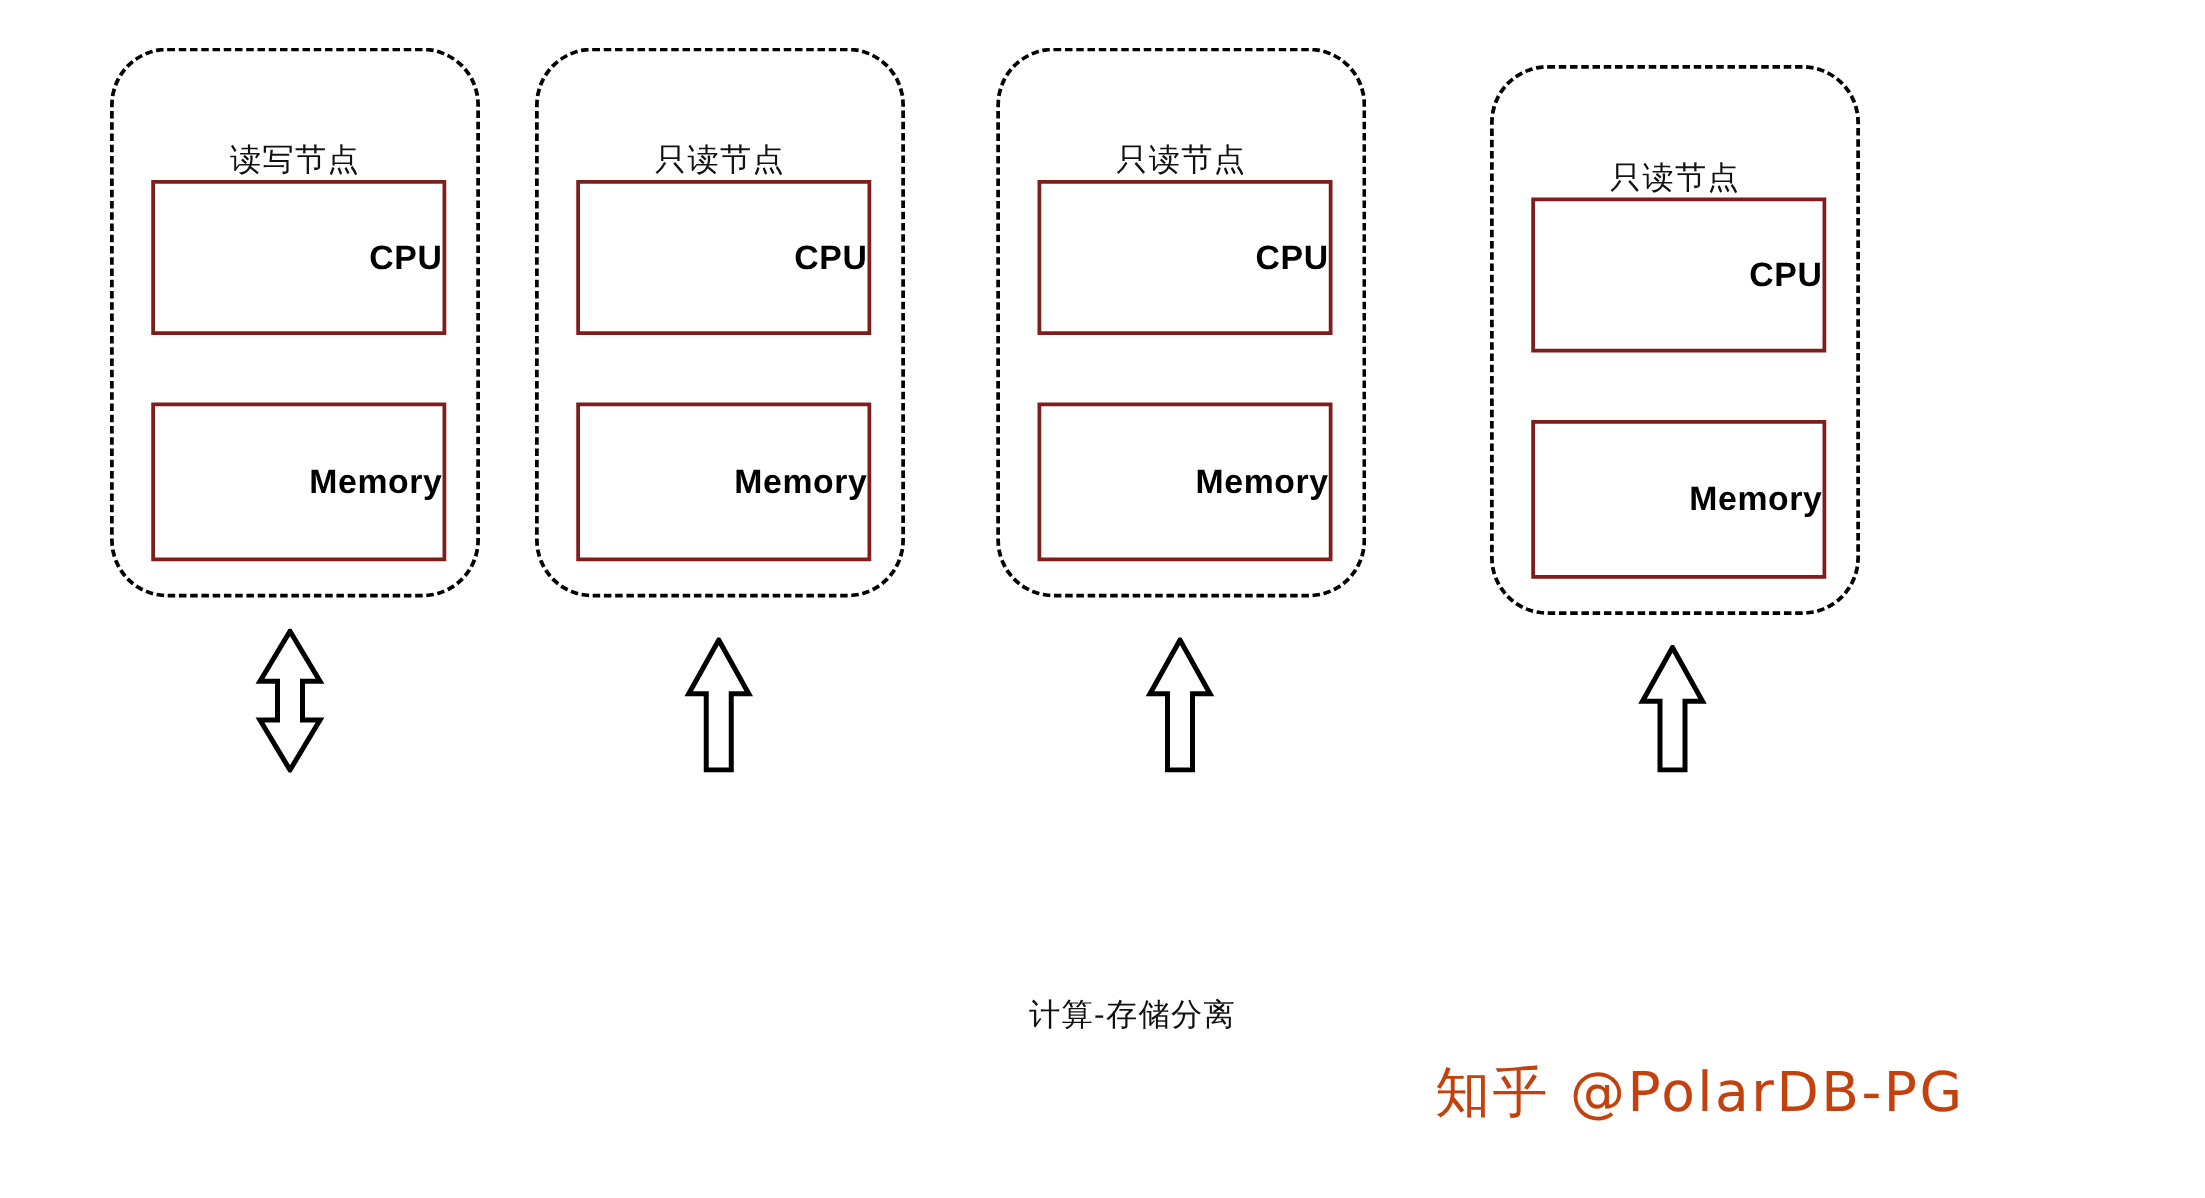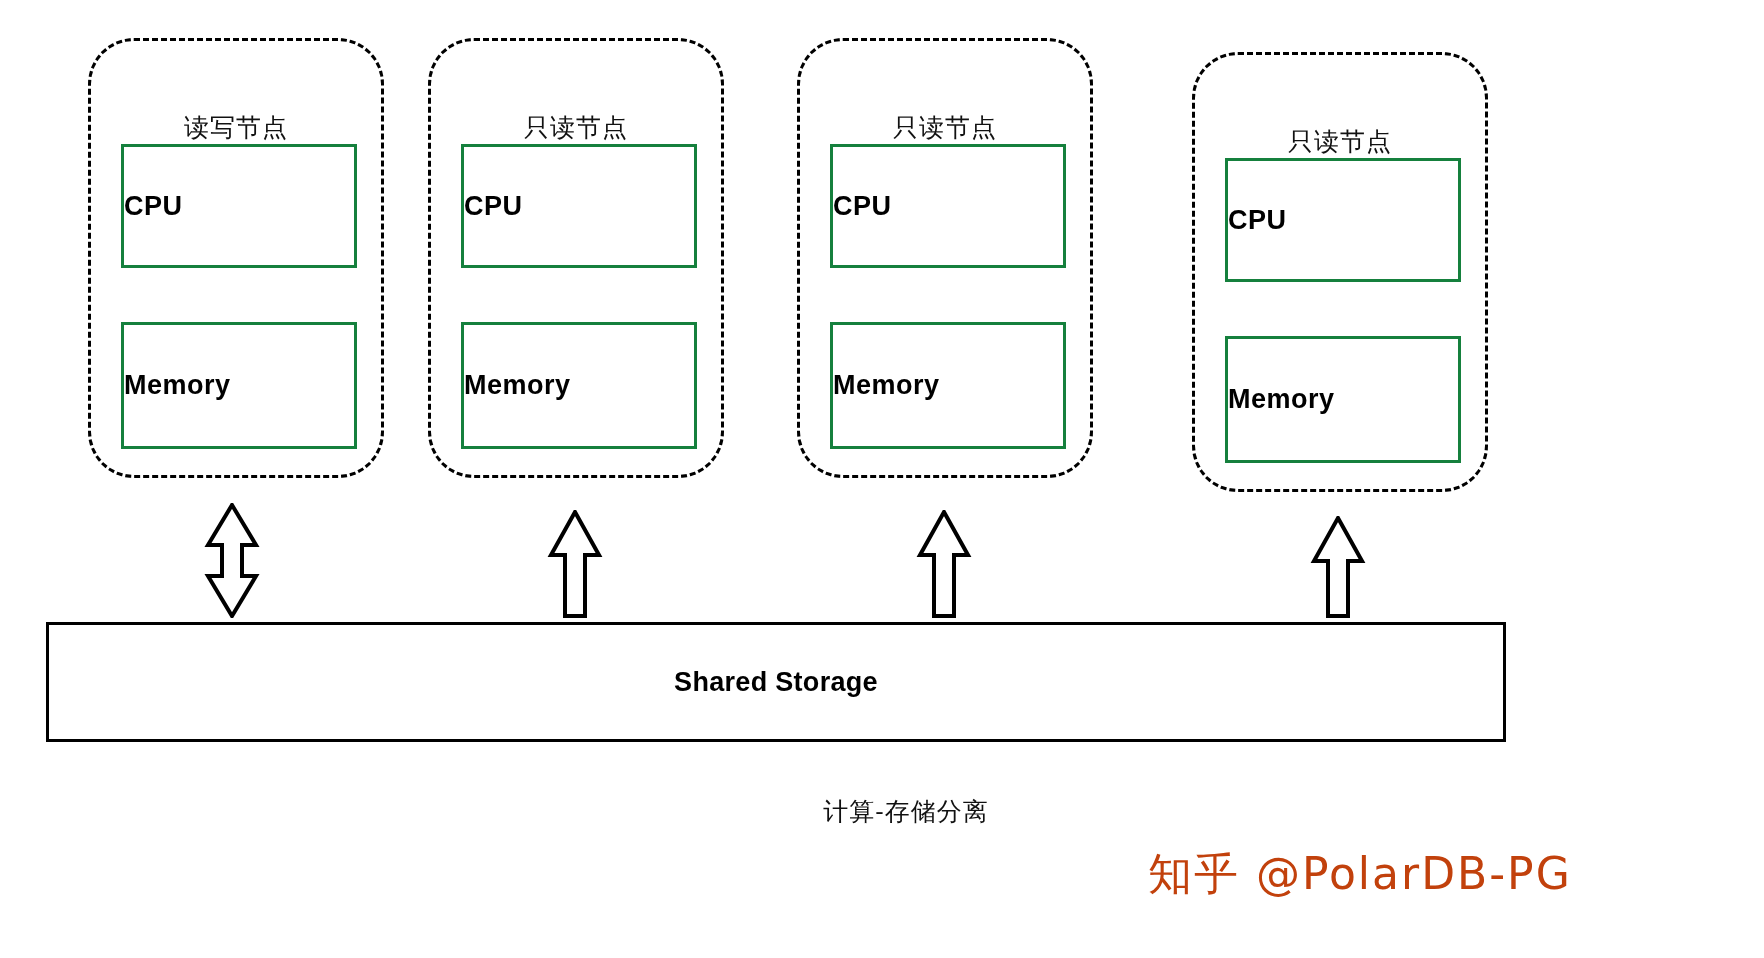--- a/index.html
+++ b/index.html
@@ -38,25 +38,25 @@
     font-weight: 400;
     color: #111111;
     letter-spacing: 1px;
     white-space: nowrap;
   }
 
   
   .hwbox {
     position: absolute;
     box-sizing: border-box;
-    border: 3px solid #15803d;
+    border: 3px solid #7f1d1d;
     background: #ffffff;
     display: flex;
     align-items: center;
-    justify-content: flex-start;
+    justify-content: flex-end;
   }
   .hwbox-label {
     font-family: "Liberation Sans", sans-serif;
     font-size: 27px;
     font-weight: bold;
     color: #000000;
     letter-spacing: 0.5px;
   }
 
   
@@ -173,21 +173,18 @@
       <path d="M28 2 L52 45 L38 45 L38 106 L18 106 L18 45 L4 45 Z" fill="#ffffff" stroke="#000000" stroke-width="4" stroke-linejoin="miter"></path>
     </svg>
   </div>
 
   <div class="arrow" style="left:1310px; top:516px;">
     <svg width="56" height="102" viewBox="0 0 56 102" aria-hidden="true">
       <path d="M28 2 L52 45 L38 45 L38 100 L18 100 L18 45 L4 45 Z" fill="#ffffff" stroke="#000000" stroke-width="4" stroke-linejoin="miter"></path>
     </svg>
   </div>
 
-  <div id="shared-storage" style="left:46px; top:622px; width:1460px; height:120px;">
-    <span class="ss-label">Shared Storage</span>
-  </div>
 
   <div id="caption" style="top:795px;margin-left:48px;">计算-存储分离</div>
 
   <div id="watermark" style="left:1148px; top:845px;">知乎 @PolarDB-PG</div>
 
 </div>
 
 </body></html>

